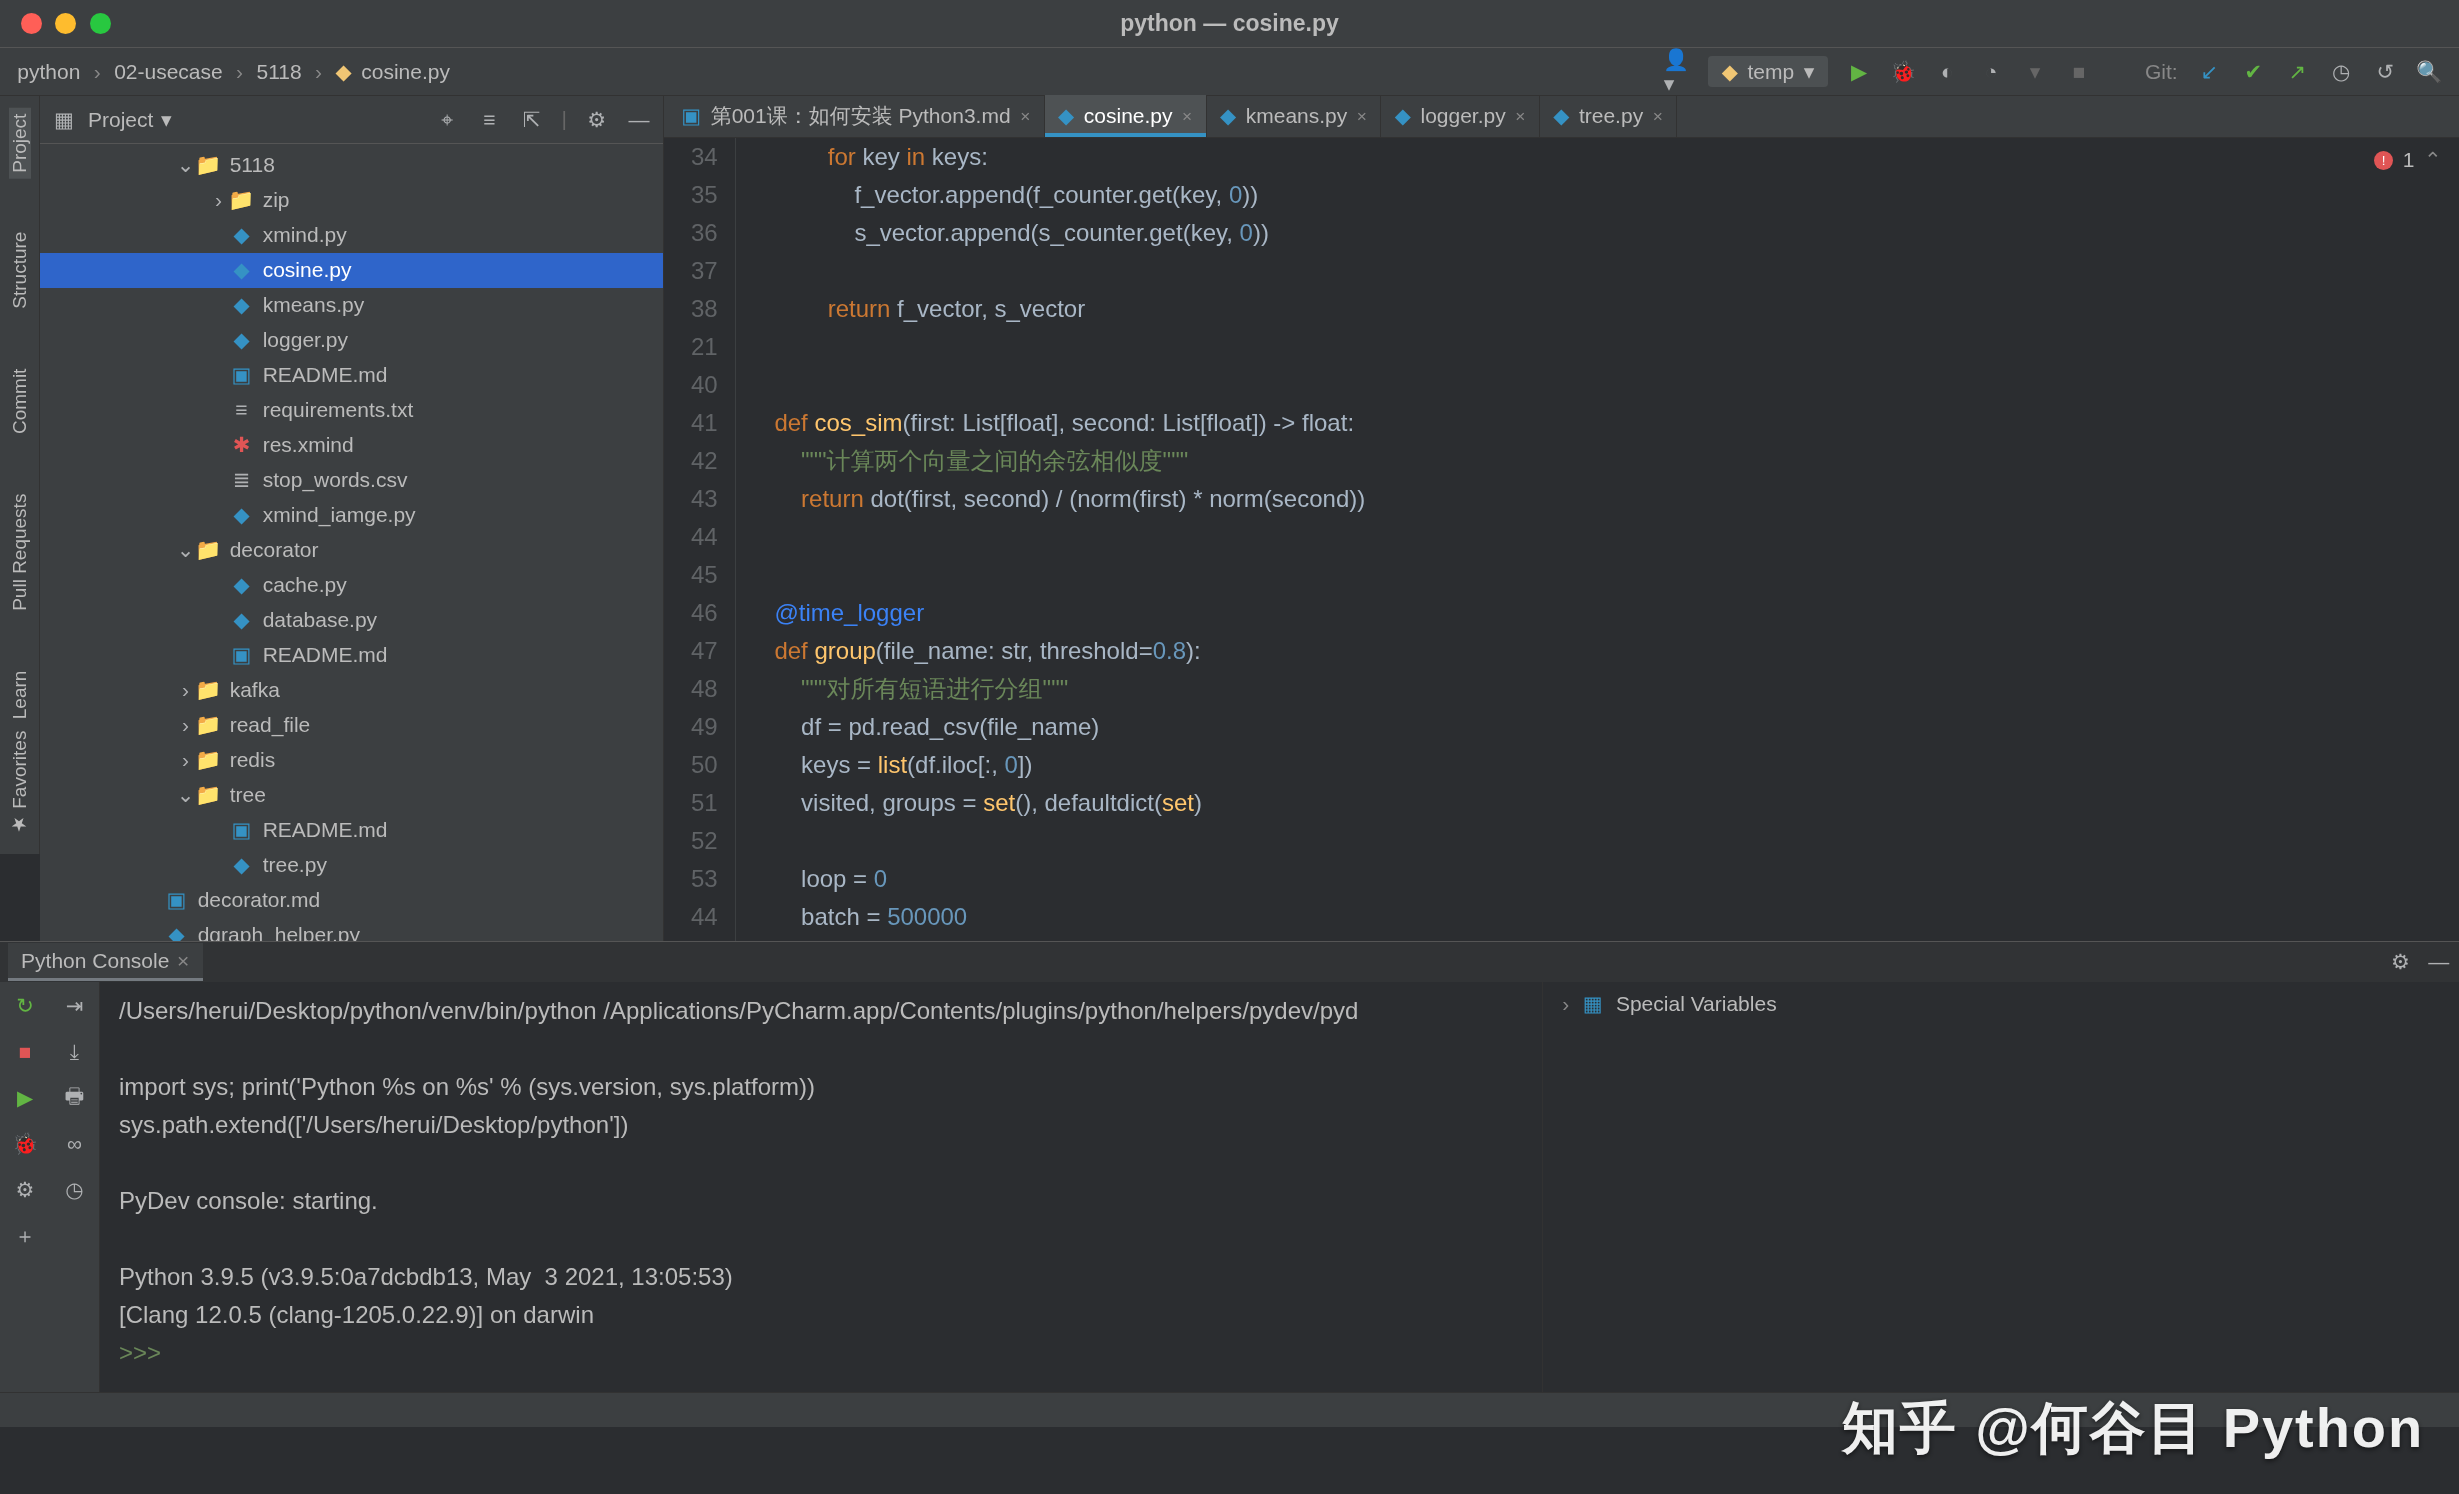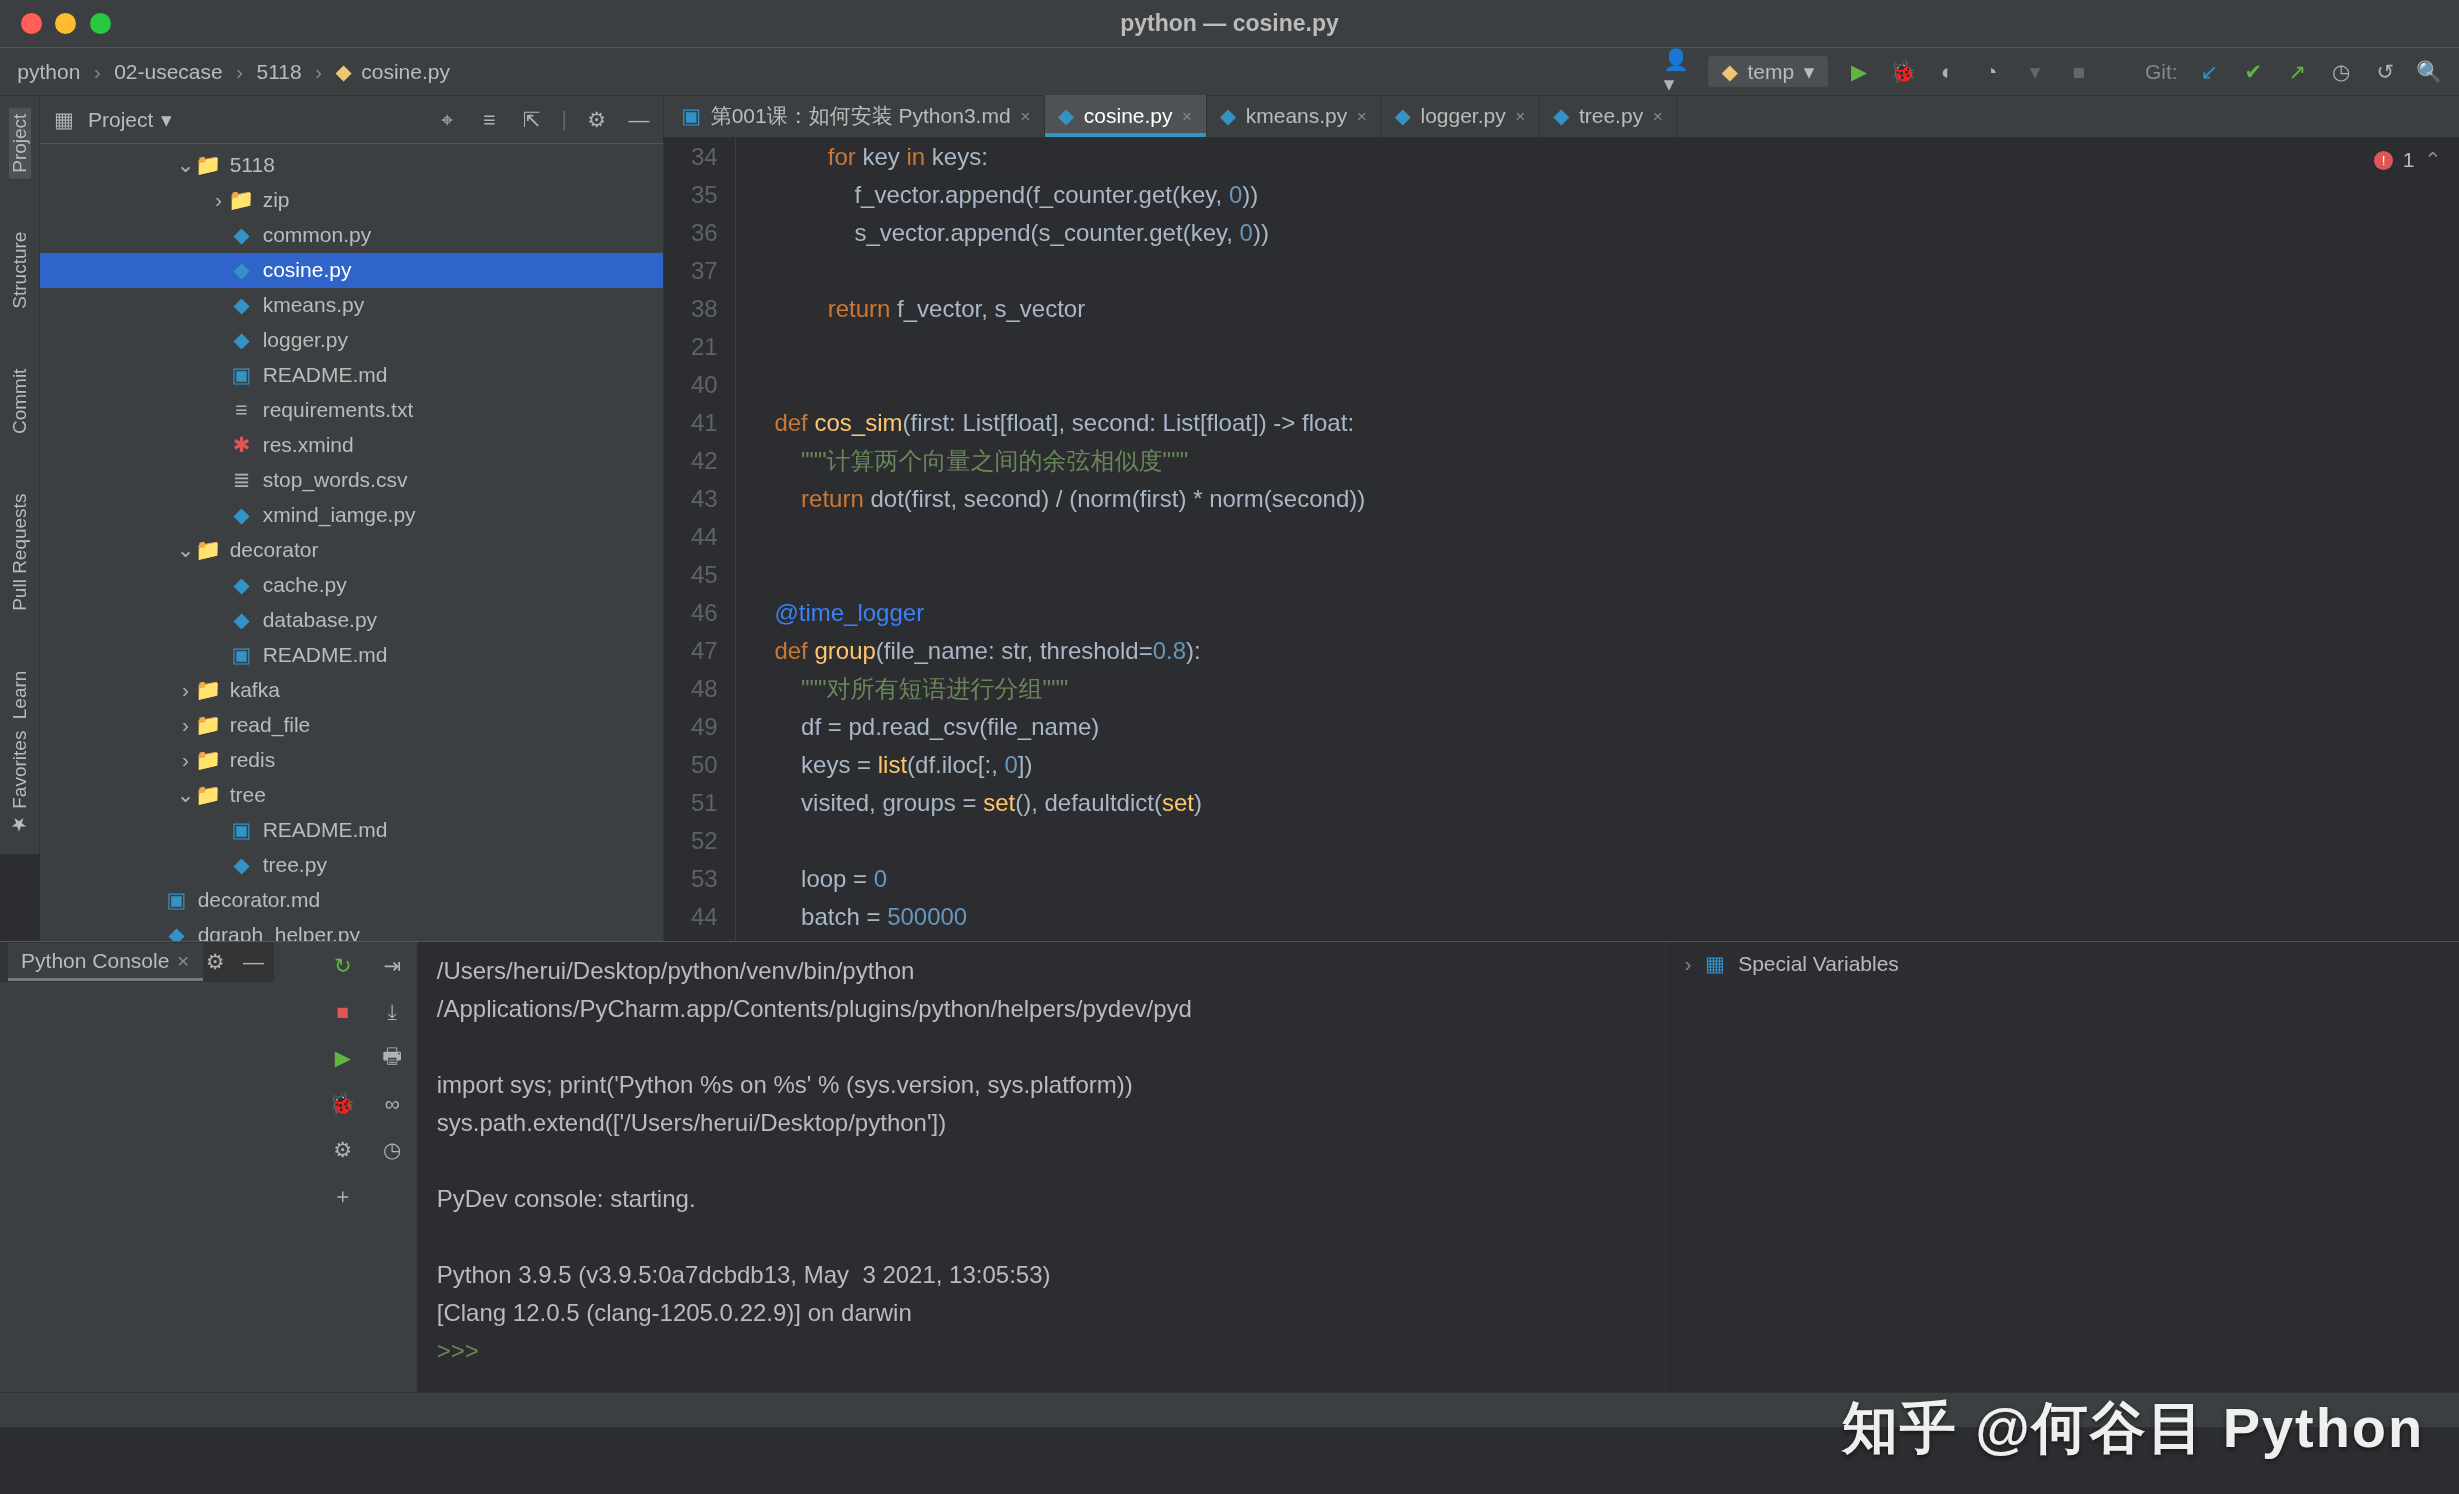--- a/index.html
+++ b/index.html
@@ -39,21 +39,21 @@
 .tab.active { background:#4E5254; color:#fff; }
 .tab.active::after { content:""; position:absolute; left:0; right:0; bottom:0; height:3.8px; background:#3592C4; }
 .tab .x { color:#888; font-size:17.3px; }
 .code { flex:1; display:flex; overflow:auto; font-family:"JetBrains Mono",Menlo,Consolas,monospace; font-size:24px; line-height:38px; }
 .gutter { width:72px; text-align:right; color:#606366; padding-right:17.3px; user-select:none; background:#2B2D30; border-right:1px solid #3C3F41; }
 .gmark { width:23px; }
 .codelines { flex:1; padding-left:15.4px; white-space:pre; color:#A9B7C6; }
 .kw{color:#CC7832}.fn{color:#FFC66D}.str{color:#6A8759}.num{color:#6897BB}.dec{color:#3b82f6}.ty{color:#A9B7C6}
 .errbadge { position:absolute; top:52px; right:17.3px; display:flex; align-items:center; gap:9.6px; color:#BBBBBB; }
 .errdot { width:19px; height:19px; border-radius:50%; background:#E05555; color:#fff; display:flex; align-items:center; justify-content:center; font-size:13.4px; }
-.tool-panel { border-top:1px solid #555; background:#3C3F41; display:flex; height:451px;gap:44px; }
+.tool-panel { border-top:1px solid #555; background:#3C3F41; display:flex; flex-direction:column; height:451px; }
 .tool-tabs { height:40px; display:flex; align-items:center; padding:0 7.7px; background:#313335;}
 .tool-tab { padding:5.8px 13.4px; background:#3C3F41; border-bottom:3.8px solid #3C3F41; position:relative; top:0; }
 .tool-tab.active { border-bottom:3.8px solid #747A80; }
 .tool-x{color:#888;margin-left:7.7px}
 .tool-gear { margin-left:auto; display:flex; gap:13.4px; }
 .tool-body { flex:1; display:flex; }
 .con-left { width:50px; background:#3C3F41; display:flex; flex-direction:column; align-items:center; padding-top:11.5px; gap:21px; }
 .con-left2 { width:50px; background:#3C3F41; display:flex; flex-direction:column; align-items:center; padding-top:11.5px; gap:21px; border-right:1px solid #323232;}
 .con-out { flex:1.6; background:#2B2D30; padding:9.6px 19px; font-family:Menlo,Consolas,monospace; font-size:24px; line-height:38px; color:#BBBBBB; white-space:pre-wrap; border-right:1px solid #323232;}
 .con-vars { flex:1; background:#2B2D30; padding:9.6px 19px; }
@@ -148,21 +148,21 @@
           <span>5118</span>
         </div>
         <div class="trow" style="padding-left: 169px;">
           <span class="arrow">›</span>
           <span class="fico dir">📁</span>
           <span>zip</span>
         </div>
         <div class="trow" style="padding-left: 169px;">
           <span class="arrow"></span>
           <span class="fico py">◆</span>
-          <span>common.py</span>
+          <span>xmind.py</span>
         </div>
         <div class="trow sel" style="padding-left: 169px;">
           <span class="arrow"></span>
           <span class="fico py">◆</span>
           <span>cosine.py</span>
         </div>
         <div class="trow" style="padding-left: 169px;">
           <span class="arrow"></span>
           <span class="fico py">◆</span>
           <span>kmeans.py</span>

